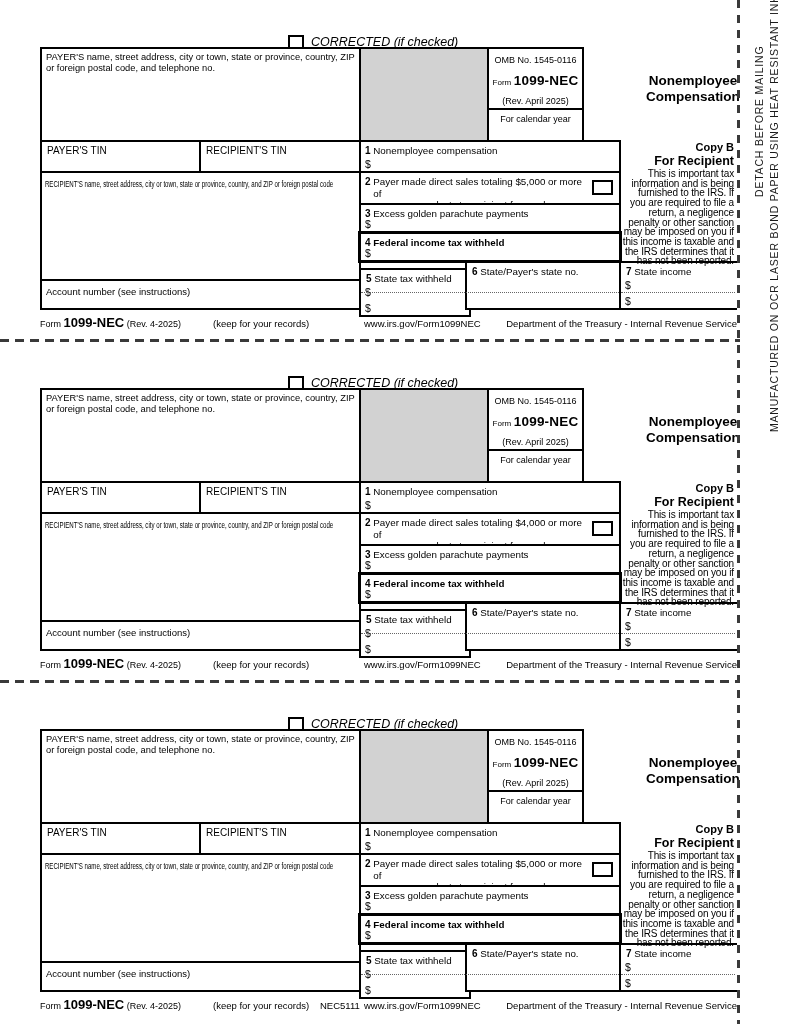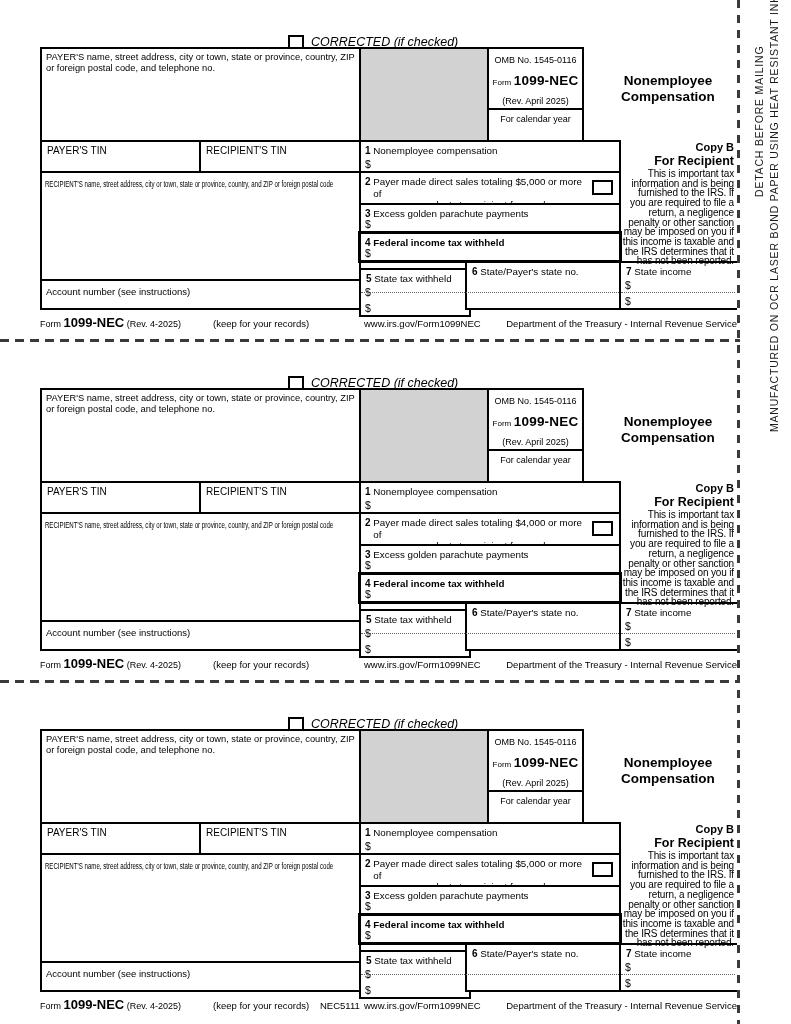--- a/index.html
+++ b/index.html
@@ -24,21 +24,21 @@
   .payer-box{left:40px;top:15px;width:321px;height:95px;}
   .gray-box{left:359px;top:15px;width:130px;height:95px;}
   .omb-box{left:487px;top:15px;width:97px;height:95px;font-size:9px;text-align:center;}
   .omb-no{position:absolute;top:6px;left:0;right:0;}
   .omb-formline{position:absolute;top:24px;left:0;right:0;}
   .fw{font-size:8px;}
   .fnum{font-size:13.5px;font-weight:bold;letter-spacing:.2px;}
   .omb-rev{position:absolute;top:47px;left:0;right:0;}
   .omb-divider{position:absolute;left:-2px;right:-2px;top:59px;border-top:2px solid #000;}
   .omb-cal{position:absolute;top:65px;left:0;right:0;}
-  .title{position:absolute;left:597px;top:41px;width:142px;text-align:center;
+  .title{position:absolute;left:622px;top:41px;width:142px;text-align:center;
          font-size:13.5px;font-weight:bold;line-height:16px;}
   .tin-payer{left:40px;top:108px;width:176px;height:33px;}
   .tin-recipient{left:199px;top:108px;width:162px;height:33px;}
   .tin-lbl{font-size:10px;padding:3px 0 0 5px;display:block;}
   .recipient-box{left:40px;top:139px;width:321px;height:110px;overflow:hidden;}
   .cond{display:inline-block;white-space:nowrap;font-size:8.5px;transform:scaleX(.72);
         transform-origin:0 50%;padding:2px 0 0 4px;}
   .account-box{left:40px;top:247px;width:321px;height:31px;}
   .account-box .lbl{padding-top:21px;font-size:9.5px;}
   .blbl{font-size:9.8px;line-height:11.5px;padding:3px 0 0 4px;}

